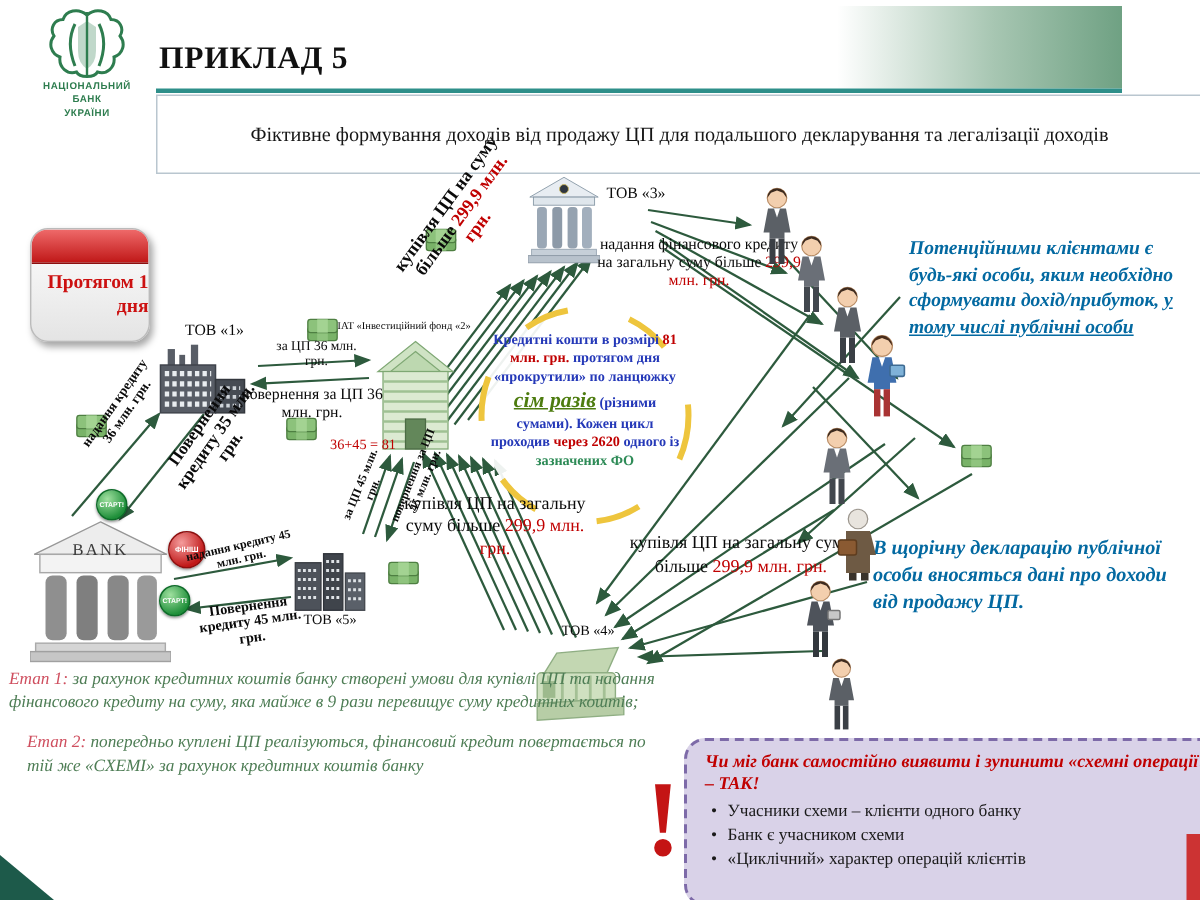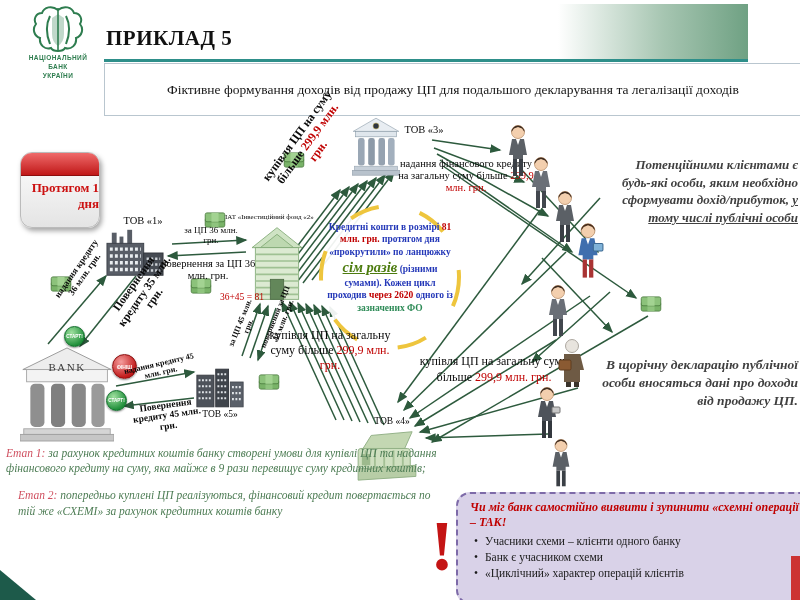--- a/index.html
+++ b/index.html
@@ -12,21 +12,21 @@
   .rotlbl{position:absolute;font-weight:bold;color:#0a0a0a;line-height:1.1;text-align:center}
   .badge{position:absolute;border-radius:50%;color:#fff;font-weight:bold;display:flex;align-items:center;justify-content:center;font-family:"Liberation Sans",sans-serif;text-align:center}
   .badge.start{background:radial-gradient(circle at 35% 30%,#9fe09f,#1f8f3a 72%);border:1px solid #0d6b28;box-shadow:0 1px 2px rgba(0,0,0,.45)}
   .badge.finish{background:radial-gradient(circle at 35% 30%,#f49c9c,#c01818 72%);border:1px solid #8c0f0f;box-shadow:0 1px 2px rgba(0,0,0,.45)}
   .person{position:absolute}
   .money{position:absolute}
   .logo-text{color:#2e7d4f;font-weight:bold;font-size:6.5px;line-height:1.35;text-align:center;letter-spacing:.4px;font-family:"Liberation Sans",sans-serif}
   .calendar{position:absolute;left:20px;top:152px;width:78px;height:74px;border-radius:12px;background:linear-gradient(#fefefe,#e4e4e4);box-shadow:2px 3px 5px rgba(0,0,0,.35);border:1px solid #bbb;overflow:hidden}
   .calendar .bar{height:22px;background:linear-gradient(#ef6a6a,#c01818);border-bottom:1px solid #8c0f0f}
   .calendar .txt{color:#cc1111;font-weight:bold;font-size:13px;text-align:right;line-height:1.25;margin-top:4px}
-  .note{position:absolute;color:#404040;font-weight:bold;font-style:italic;text-align:right;line-height:1.35}
+  .note{position:absolute;color:#0369a1;font-weight:bold;font-style:italic;text-align:left;line-height:1.35}
   .stagebox{position:absolute;left:6px;top:446px;width:444px;font-style:italic;font-size:11.5px;line-height:1.32;color:#4e7d55}
   .stagebox .stg{color:#cf4f5f}
   .alertbox{position:absolute;left:456px;top:492px;width:338px;height:96px;background:#d9d2e8;border:2px dashed #7d6aa8;border-radius:14px;padding:6px 12px}
   .alertbox .ttl{color:#c00000;font-weight:bold;font-style:italic;font-size:12px;line-height:1.25}
   ul.bullets{list-style:none;margin:3px 0 0 2px;padding:0;font-size:11.5px;color:#1a1a1a}
   ul.bullets li{position:relative;padding-left:13px;line-height:1.4}
   ul.bullets li::before{content:"\2022";position:absolute;left:2px}
   .bubble-text{position:absolute;left:324px;top:221px;width:132px;text-align:center;font-weight:bold;font-size:9.5px;line-height:1.3;color:#2438b8}
   .bubble-text .big{font-size:14.5px;font-style:italic;text-decoration:underline;color:#4d7c0f}
   .subtitle-box{position:absolute;left:104px;top:63px;width:644px;height:47px;border:1px solid #b9c6cf;display:flex;align-items:center;justify-content:center;text-align:center;font-size:13.5px;color:#161616;padding:2px 26px;line-height:1.3}
@@ -281,21 +281,21 @@
 
   <div class="lbl" style="left:415px;top:354px;width:158px;font-size:12px;line-height:1.3"><span>купівля ЦП на загальну суму більше </span><span class="red">299,9 млн. грн.</span></div>
 
   <div class="bubble-text">
     <span>Кредитні кошти в розмірі </span><span class="red">81 млн. грн.</span><span> протягом дня «прокрутили» по ланцюжку </span><span class="big">сім разів</span><span> (різними сумами). Кожен цикл проходив </span><span class="red">через 2620</span><span> одного із </span><span class="teal">зазначених ФО</span>
   </div>
 
   <div class="note" style="left:606px;top:156px;width:192px;font-size:13px">
     <span>Потенційними клієнтами є будь-які особи, яким необхідно сформувати дохід/прибуток, </span><span style="text-decoration:underline">у тому числі публічні особи</span>
   </div>
-  <div class="note" style="left:598px;top:356px;width:200px;font-size:13.5px">В щорічну декларацію публічної особи вносяться дані про доходи від продажу ЦП.</div>
+  <div class="note" style="left:582px;top:356px;width:200px;font-size:13.5px">В щорічну декларацію публічної особи вносяться дані про доходи від продажу ЦП.</div>
 
   <div class="person" style="left:503px;top:124px"><svg width="30" height="56" viewBox="0 0 30 56">
         <circle cx="15" cy="8" r="6.5" fill="#f3cfae" stroke="#b98d66" stroke-width=".8"></circle>
         <path d="M8.5,8 a6.5,6.5 0 0 1 13,0 l-2.5,-3.5 -4,-1.5 -4,1.5 Z" fill="#3d2b1f"></path>
         <path d="M9,15 L21,15 L24,31 L20,31 L20,35 L10,35 L10,31 L6,31 Z" fill="#5b6066"></path>
         <path d="M13,15 L17,15 L15,21 Z" fill="#fff"></path>
         <rect x="10" y="35" width="4" height="17" fill="#3a3f45"></rect>
         <rect x="16" y="35" width="4" height="17" fill="#3a3f45"></rect>
       </svg></div>
   <div class="person" style="left:526px;top:156px"><svg width="30" height="56" viewBox="0 0 30 56">

